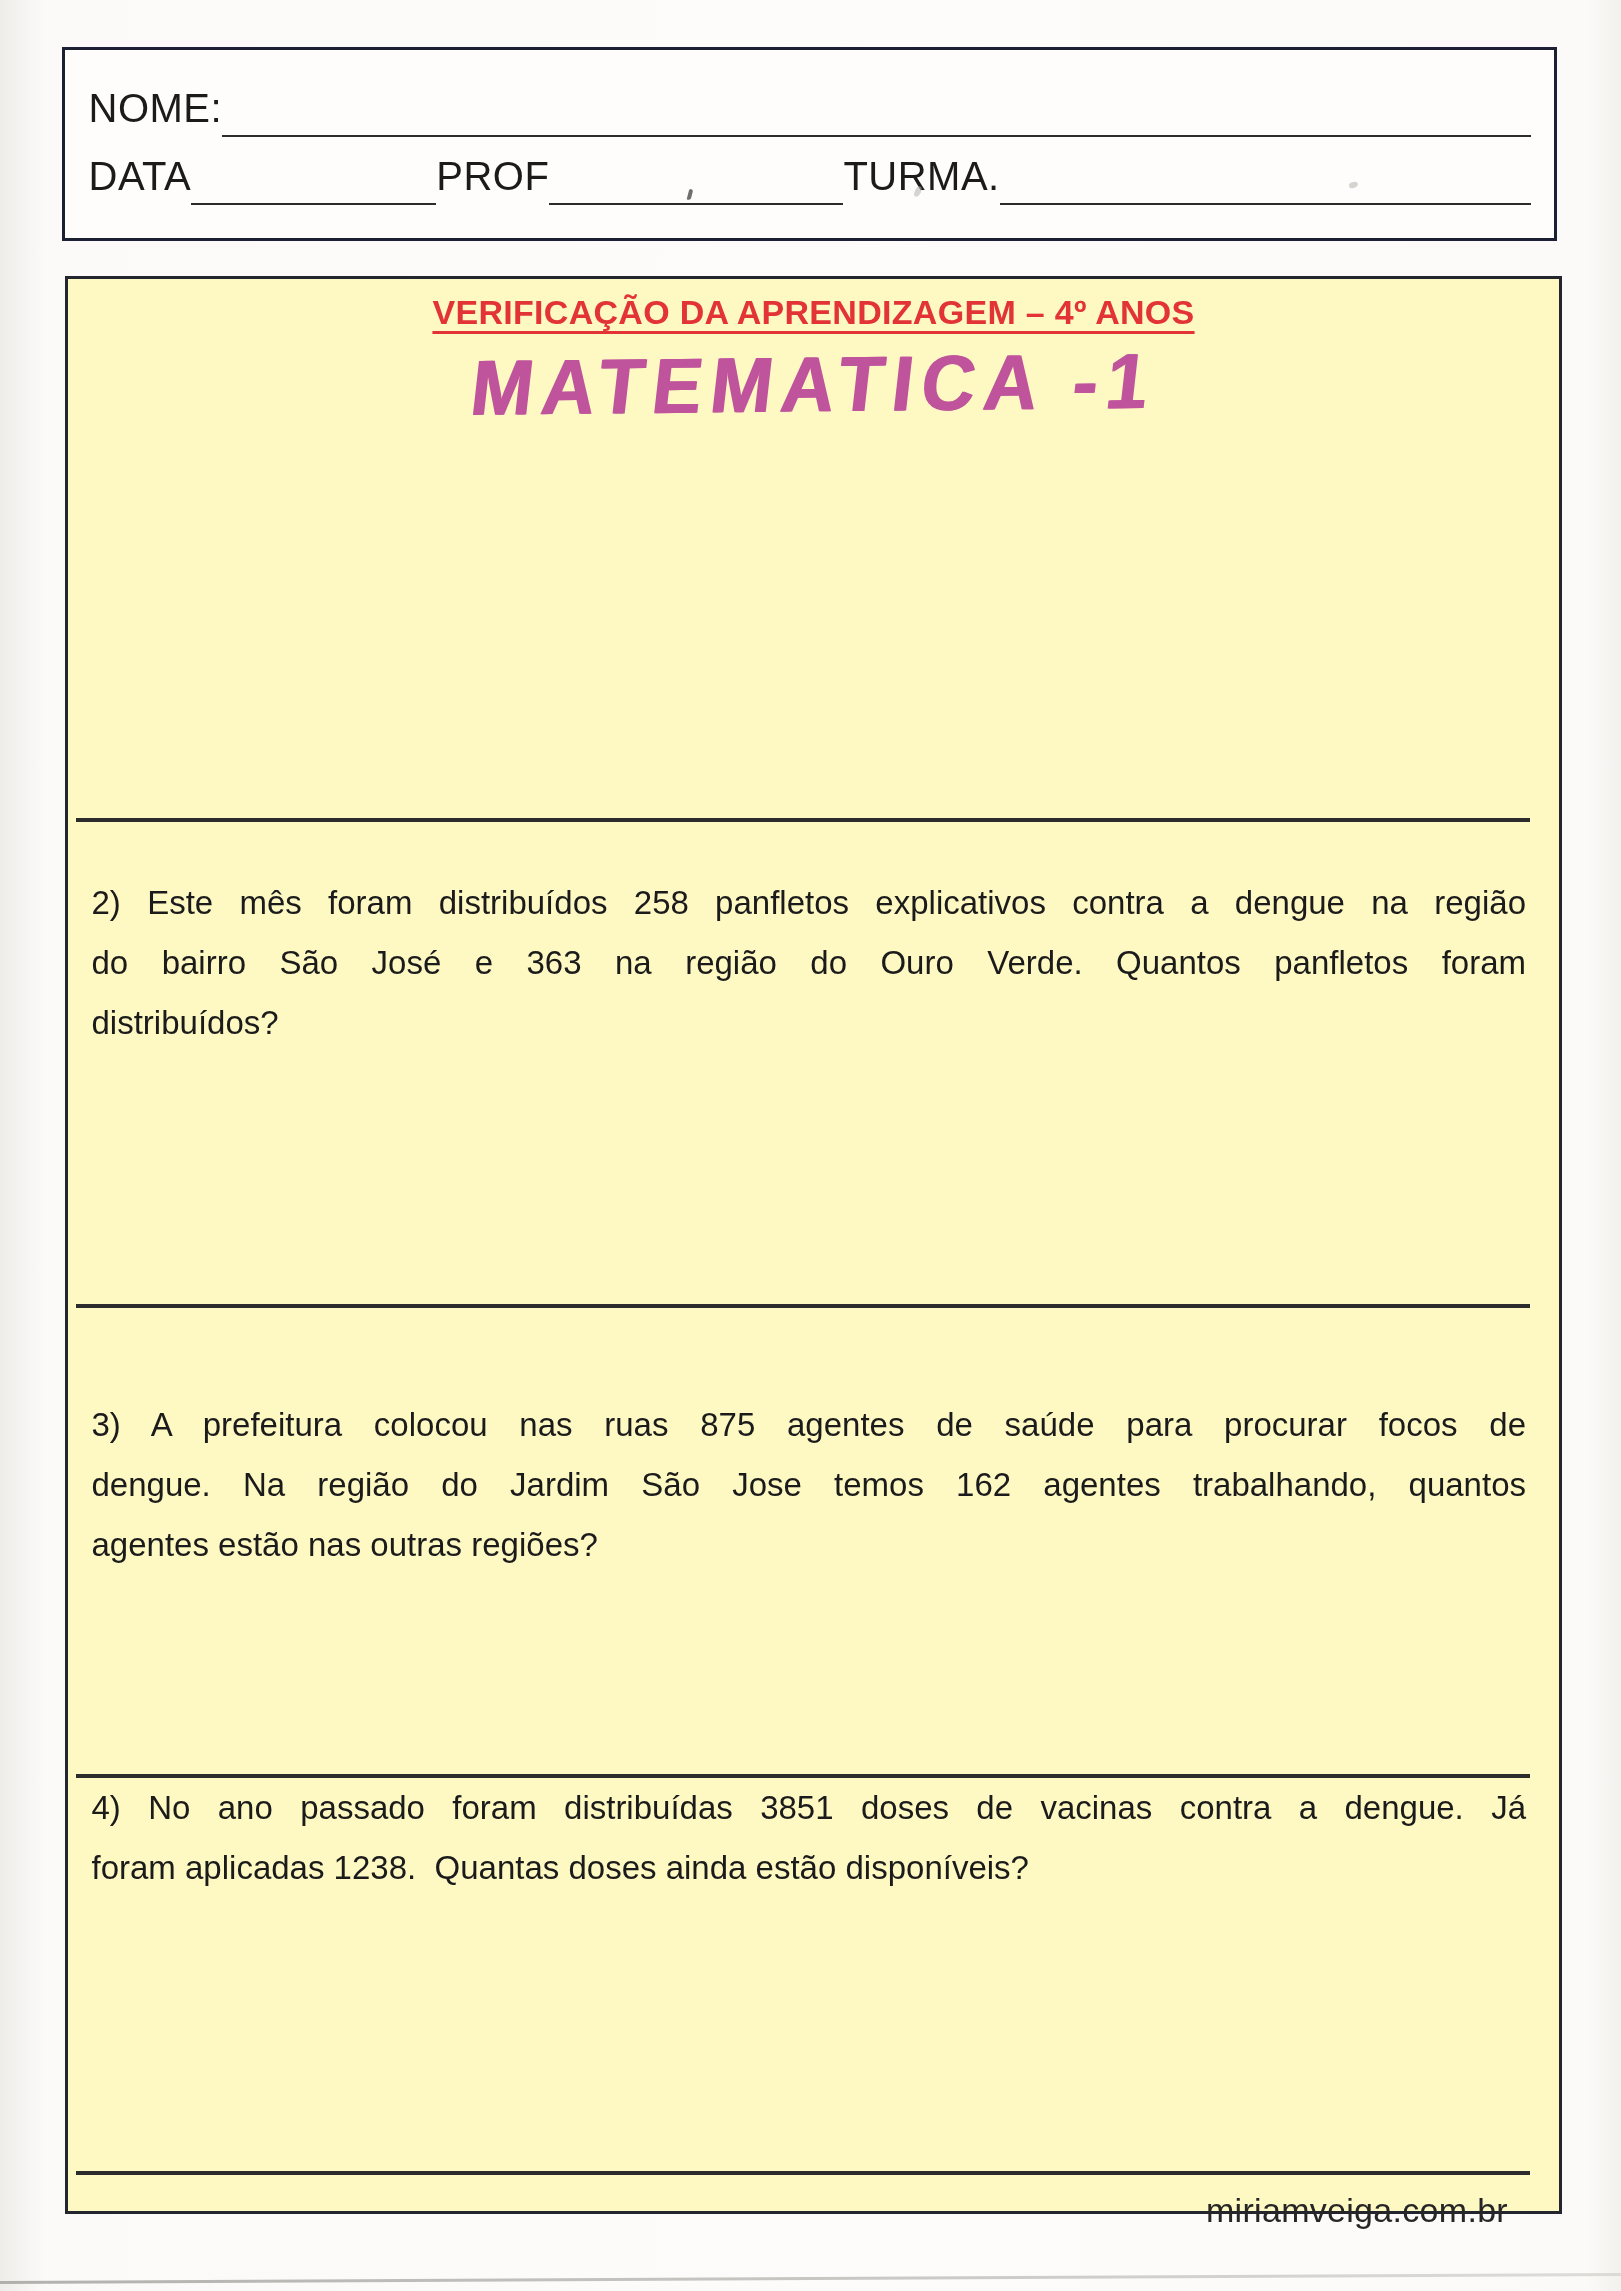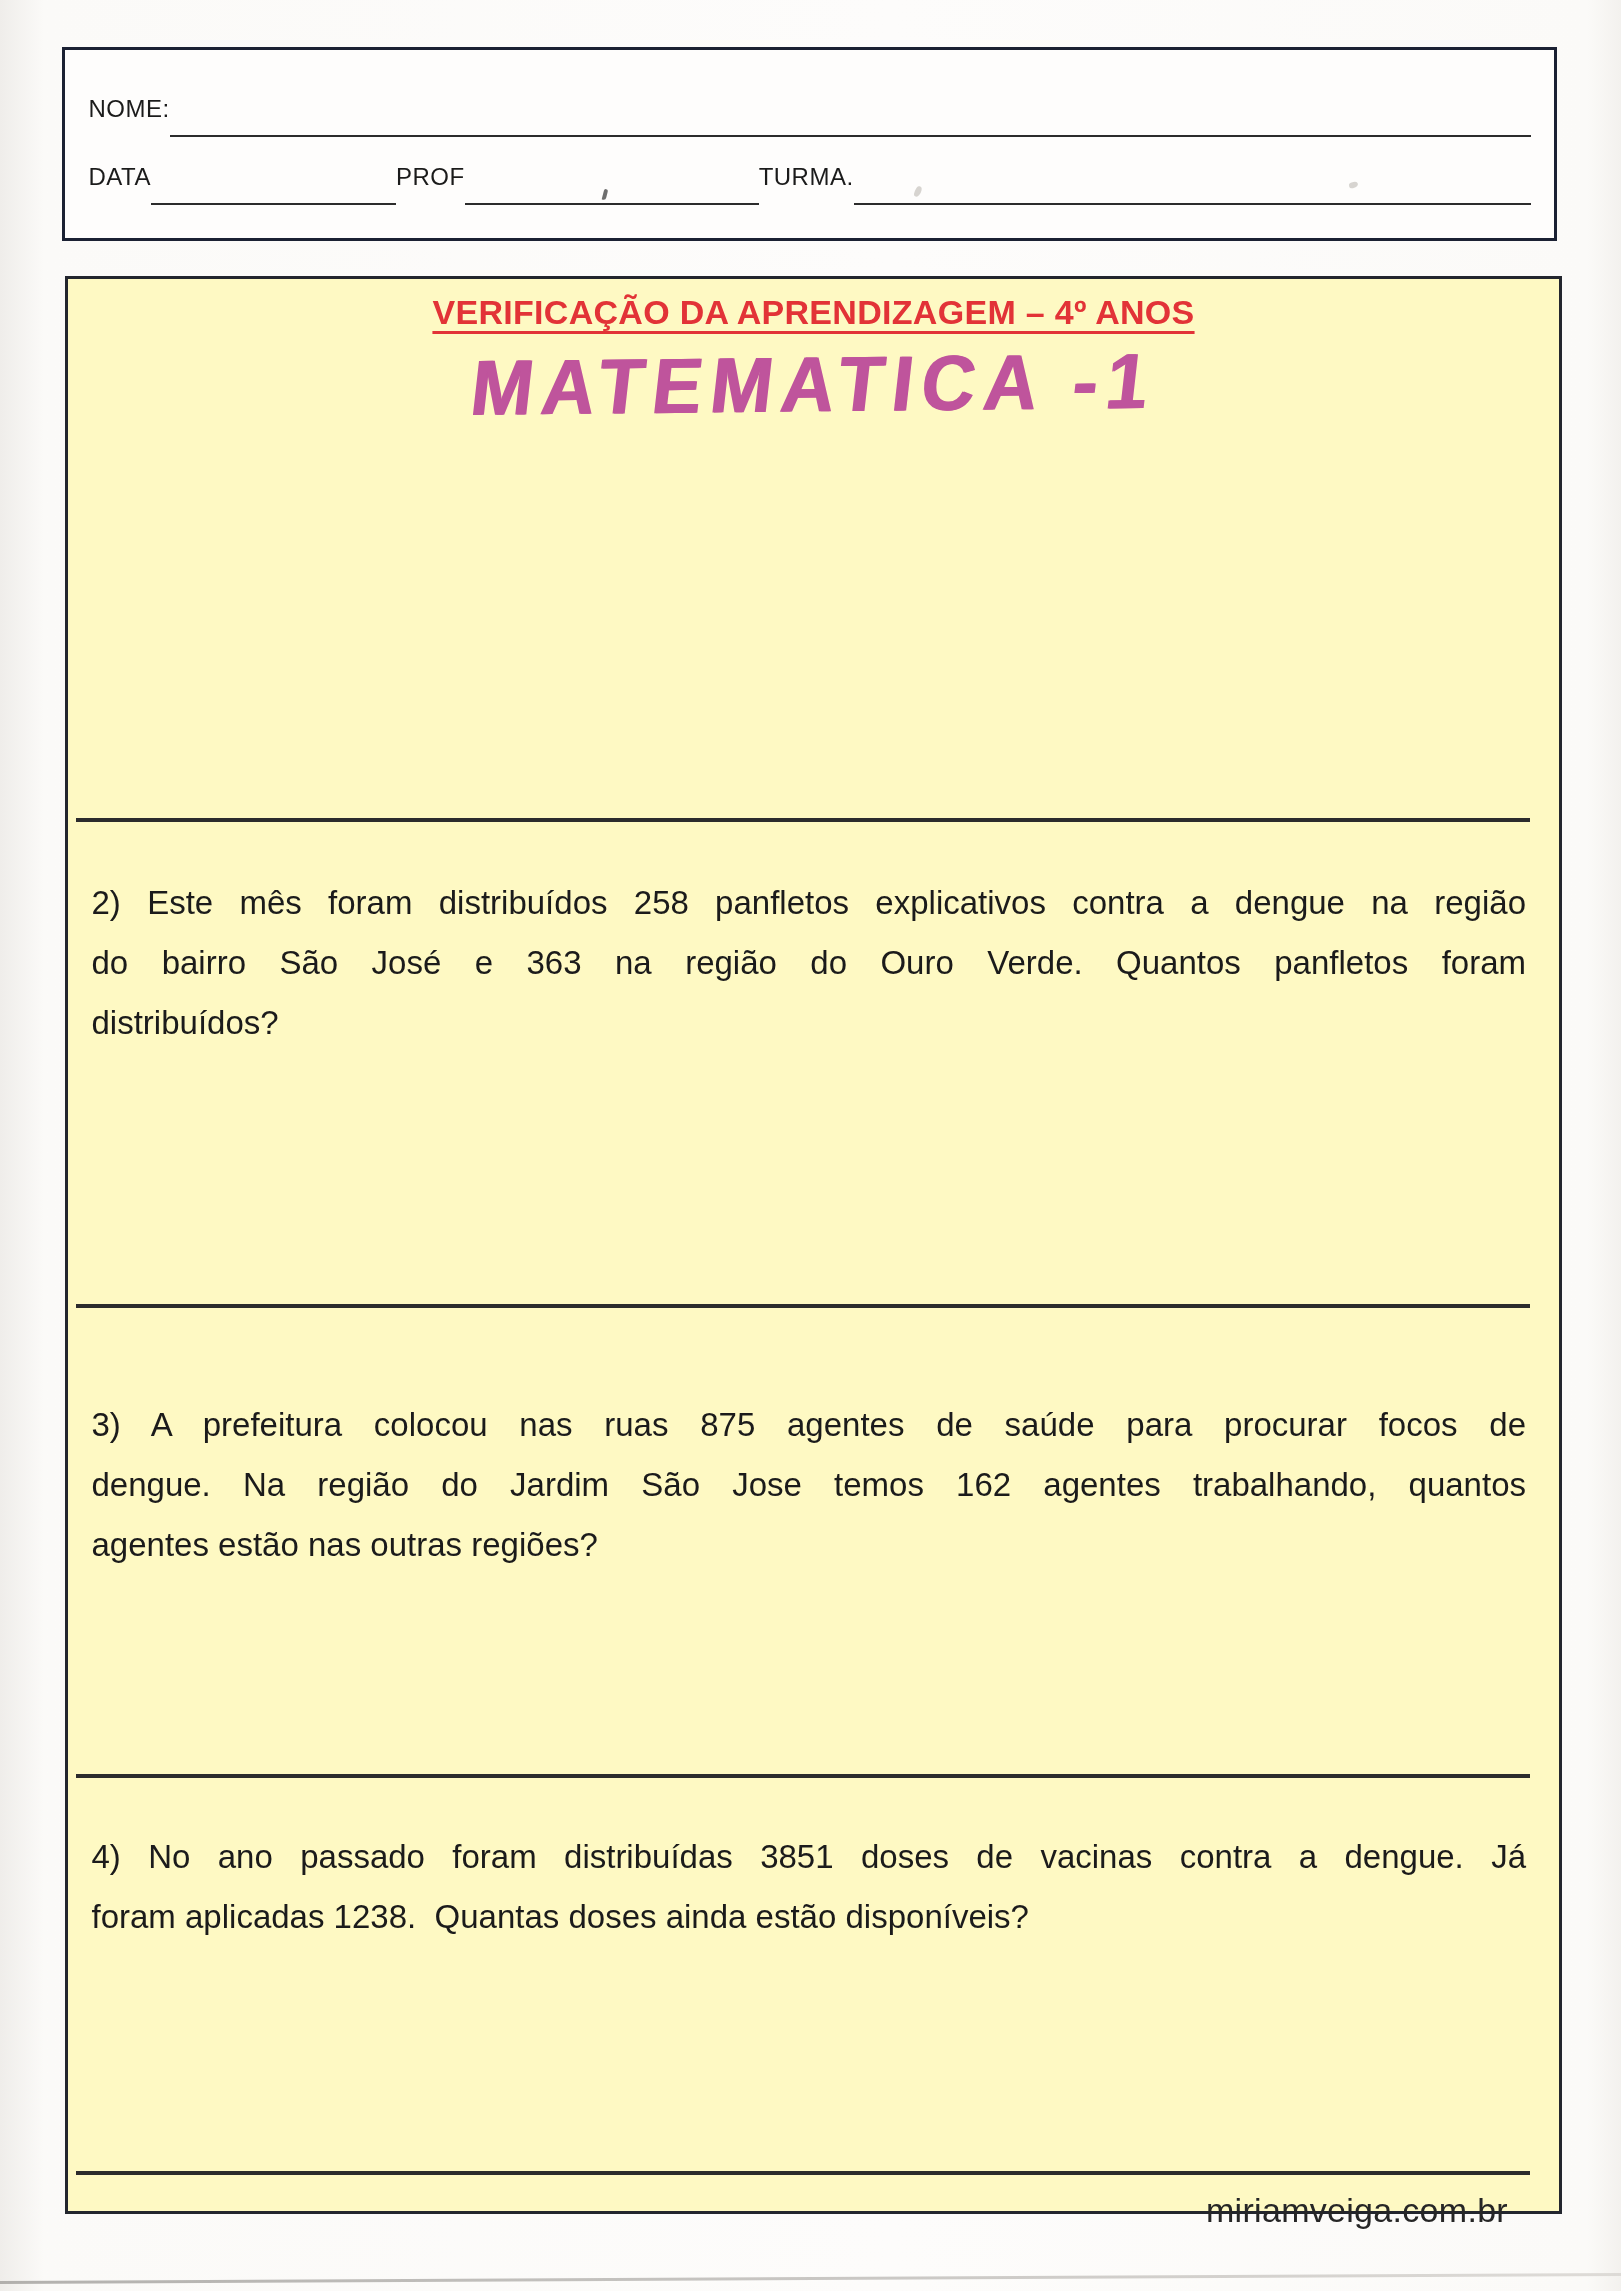--- a/index.html
+++ b/index.html
@@ -14,21 +14,21 @@
   .page { position: absolute; inset: 0; }
 
   
   .header-box {
     position: absolute; left: 62px; top: 47px;
     width: 1495px; height: 194px;
     border: 3.9px solid var(--border_navy, #1b2133);
     box-sizing: border-box;
     background: #fefdfc;
   }
-  .hrow { display: flex; align-items: flex-end; margin: 0 23.5px; font-size: 24px; }
+  .hrow { display: flex; align-items: flex-end; margin: 0 23.5px; font-size: 40px; }
   .hrow-1 { margin-top: 39px; }
   .hrow-2 { margin-top: 29px; }
   .hlabel { line-height: 39px; white-space: nowrap; letter-spacing: 0.5px; }
   .hline { border-bottom: 2.9px solid var(--rule_ink, #2c2c2c); height: 39px; margin-bottom: -8.8px; position: relative; }
   .flex1 { flex: 1 1 auto; }
   .w-data { width: 245px; }
   .w-turma { width: 294px; }
   .comma-mark {
     position: absolute; left: 47%; bottom: 2.9px;
     width: 3.9px; height: 10.8px; background: #4a4a4a;
@@ -64,21 +64,21 @@
   .qsec { position: relative; box-sizing: border-box; }
   #s1 { height: 389px; }
   #s2 { height: 486px; }
   #s3 { height: 438px; }
   #s4 { height: 397px; }
   .sep { position: absolute; bottom: 0; left: 7.8px; right: 29px; height: 3.9px; background: var(--rule_ink, #2c2c2c); }
   .q-text { padding: 0 33px 0 23.5px; font-size: 33px; line-height: 60px; color: var(--ink, #1b1b1b); }
   #s1 .q-text { padding-top: 41px; }
   #s2 .q-text { padding-top: 51px; }
   #s3 .q-text { padding-top: 55px; margin-top: 32px; }
-  #s4 .q-text { padding-top: 49px; }
+  #s4 .q-text { }
   .jline { text-align: justify; text-align-last: justify; }
   .jline.last { text-align: left; text-align-last: left; white-space: pre-wrap; }
 
   .footer-area { height: 108px; box-sizing: border-box; padding: 15.7px 51px 0 0; text-align: right; }
   .website { font-size: 34px; color: #262626; letter-spacing: 0.3px; }
 
   
   .scan-line {
     position: absolute; left: -3.9px; top: 2281px;
     width: 1629px; height: 2.5px;

